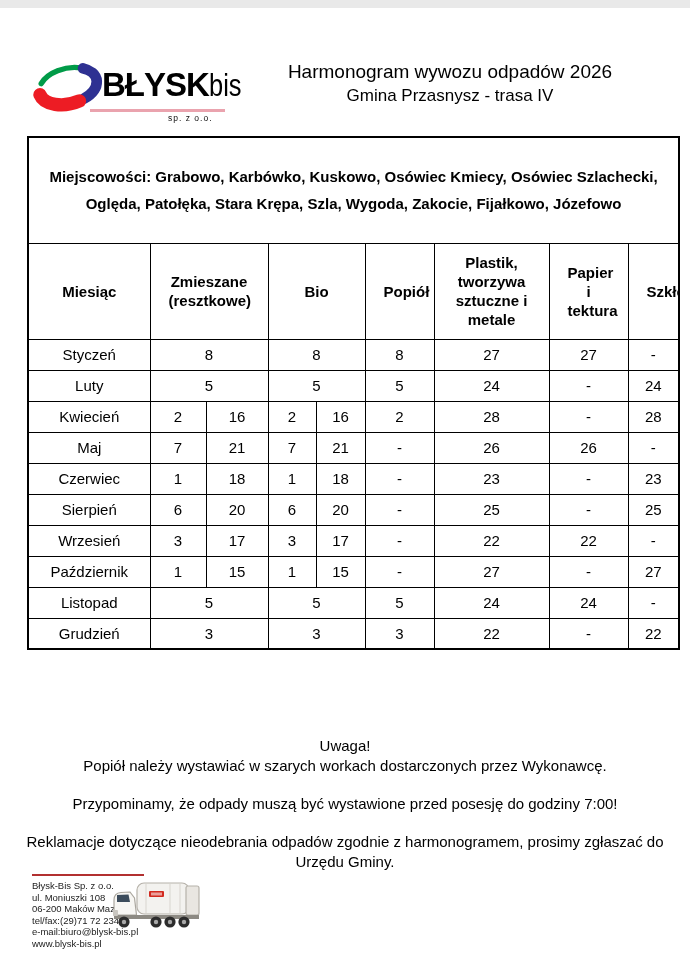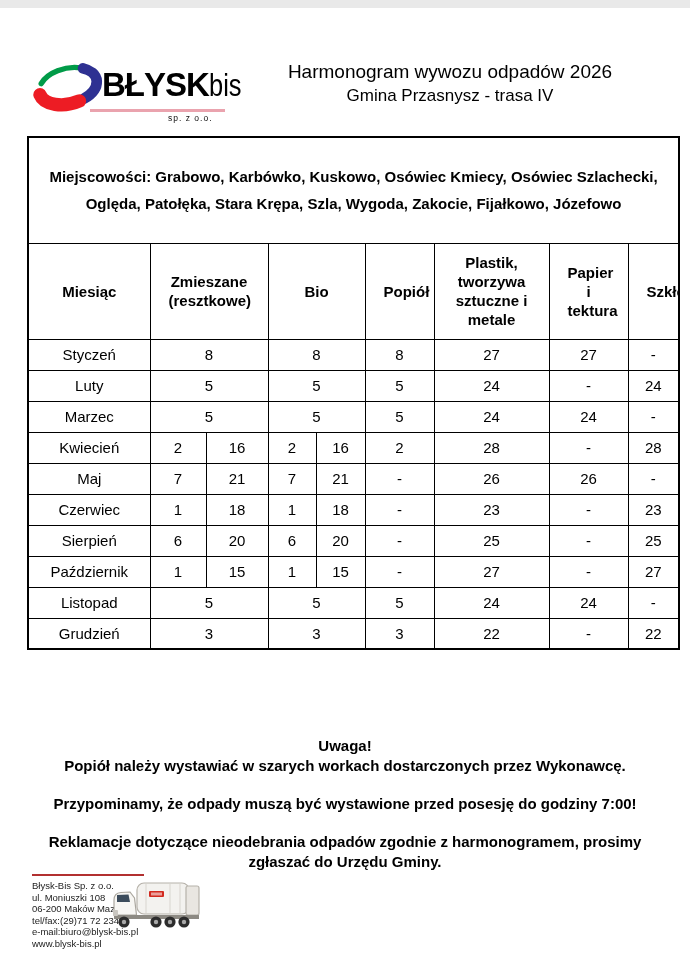--- a/index.html
+++ b/index.html
@@ -34,21 +34,21 @@
     border:1.5px solid #000; text-align:center; vertical-align:middle;
     font-size:15px; overflow:hidden;
   }
   td.localities-cell { height:106px; font-weight:bold; font-size:15px;
     line-height:27px; padding:3px 10px; }
   tr.head-row th { height:96px; font-weight:bold; line-height:19px; padding:0 18px; }
   tr.data-row td { height:31px; font-weight:400; }
 
   
   .notes { position:absolute; left:0; top:728px; width:690px; text-align:center;
-    font-weight:bold; font-size:15px; line-height:20px; }
+    font-weight:normal; font-size:15px; line-height:20px; }
   .notes p { padding:0 24px; }
   .note-gap { margin-top:18px; }
 
   
   .company { position:absolute; left:32px; top:866px; width:230px; }
   .company-rule { width:112px; height:2px; margin-bottom:4px; }
   .company-line { font-size:9.5px; line-height:11.5px; color:#1c1c1c; }
   .truck { position:absolute; left:80px; top:5px; }
 </style>
 </head>
@@ -113,29 +113,20 @@
           <tr class="data-row">
             <td>Luty</td>
             <td colspan="2">5</td>
             <td colspan="2">5</td>
             <td>5</td>
             <td>24</td>
             <td>-</td>
             <td>24</td>
           </tr>
           <tr class="data-row">
-            <td>Marzec</td>
-            <td colspan="2">5</td>
-            <td colspan="2">5</td>
-            <td>5</td>
-            <td>24</td>
-            <td>24</td>
-            <td>-</td>
-          </tr>
-          <tr class="data-row">
             <td>Kwiecień</td>
             <td>2</td>
             <td>16</td>
             <td>2</td>
             <td>16</td>
             <td>2</td>
             <td>28</td>
             <td>-</td>
             <td>28</td>
           </tr>
@@ -164,20 +155,31 @@
           <tr class="data-row">
             <td>Sierpień</td>
             <td>6</td>
             <td>20</td>
             <td>6</td>
             <td>20</td>
             <td>-</td>
             <td>25</td>
             <td>-</td>
             <td>25</td>
+          </tr>
+          <tr class="data-row">
+            <td>Wrzesień</td>
+            <td>3</td>
+            <td>17</td>
+            <td>3</td>
+            <td>17</td>
+            <td>-</td>
+            <td>22</td>
+            <td>22</td>
+            <td>-</td>
           </tr>
           <tr class="data-row">
             <td>Październik</td>
             <td>1</td>
             <td>15</td>
             <td>1</td>
             <td>15</td>
             <td>-</td>
             <td>27</td>
             <td>-</td>

